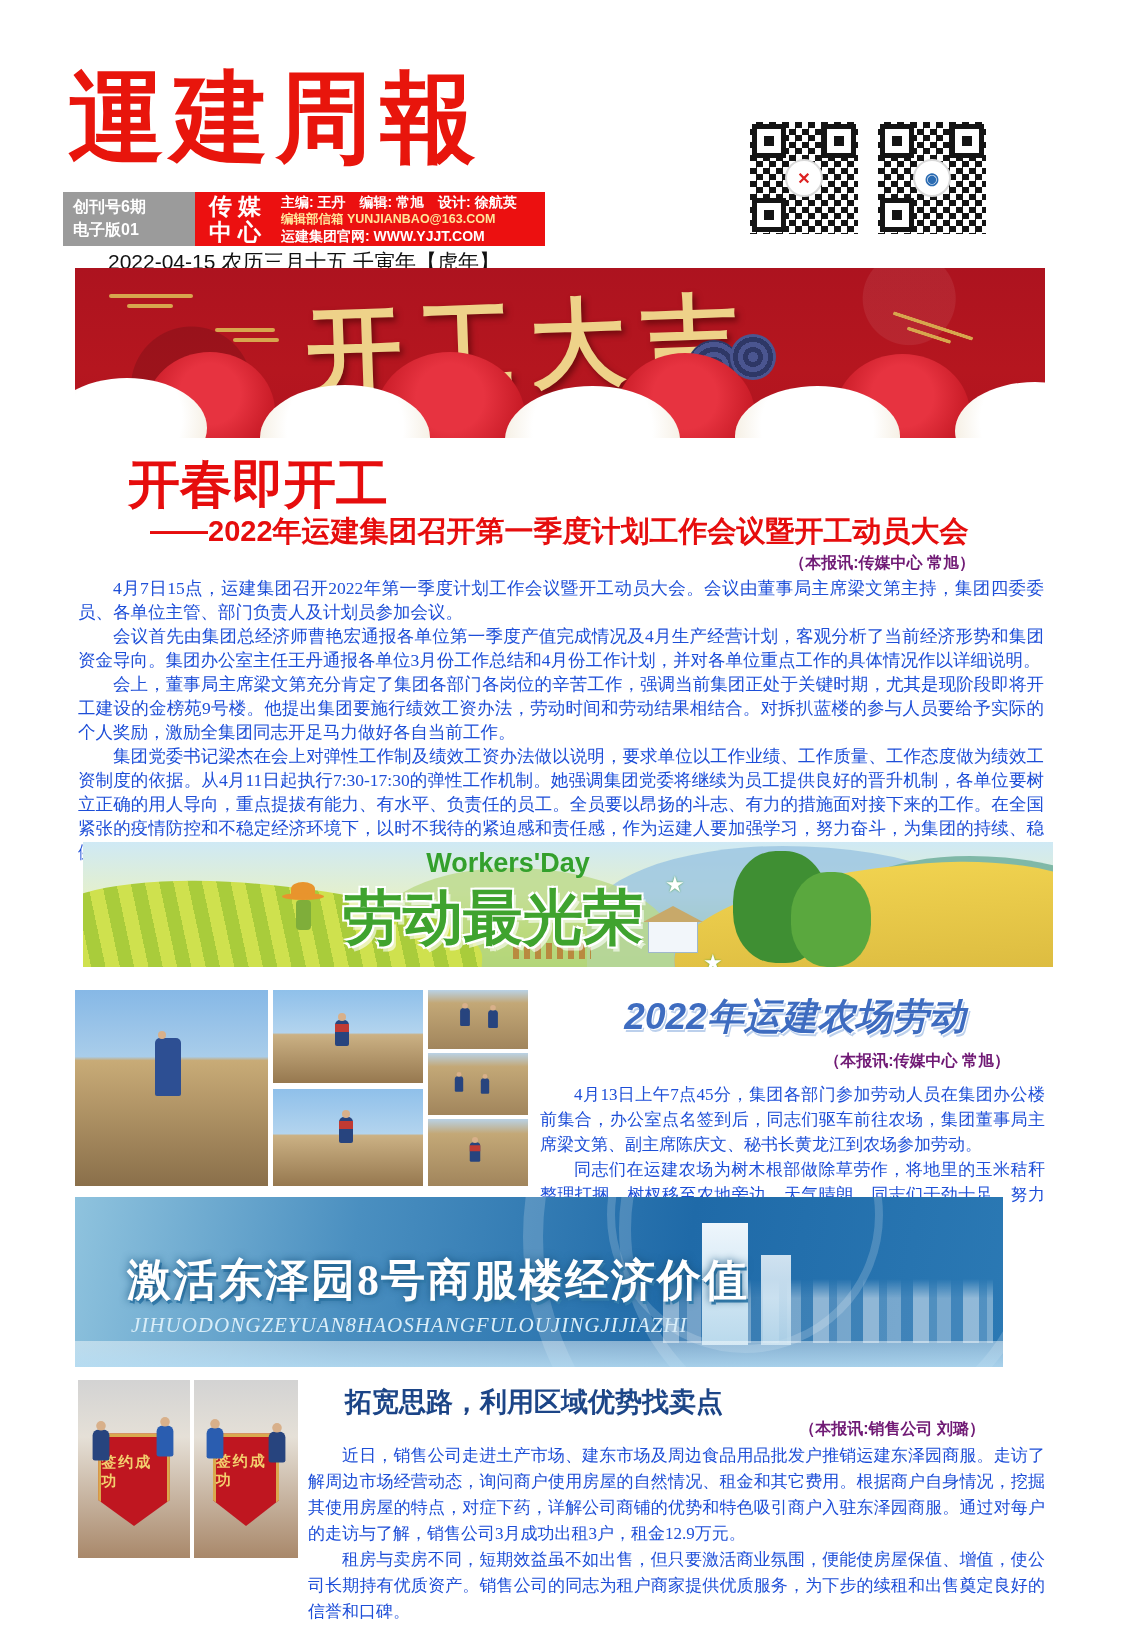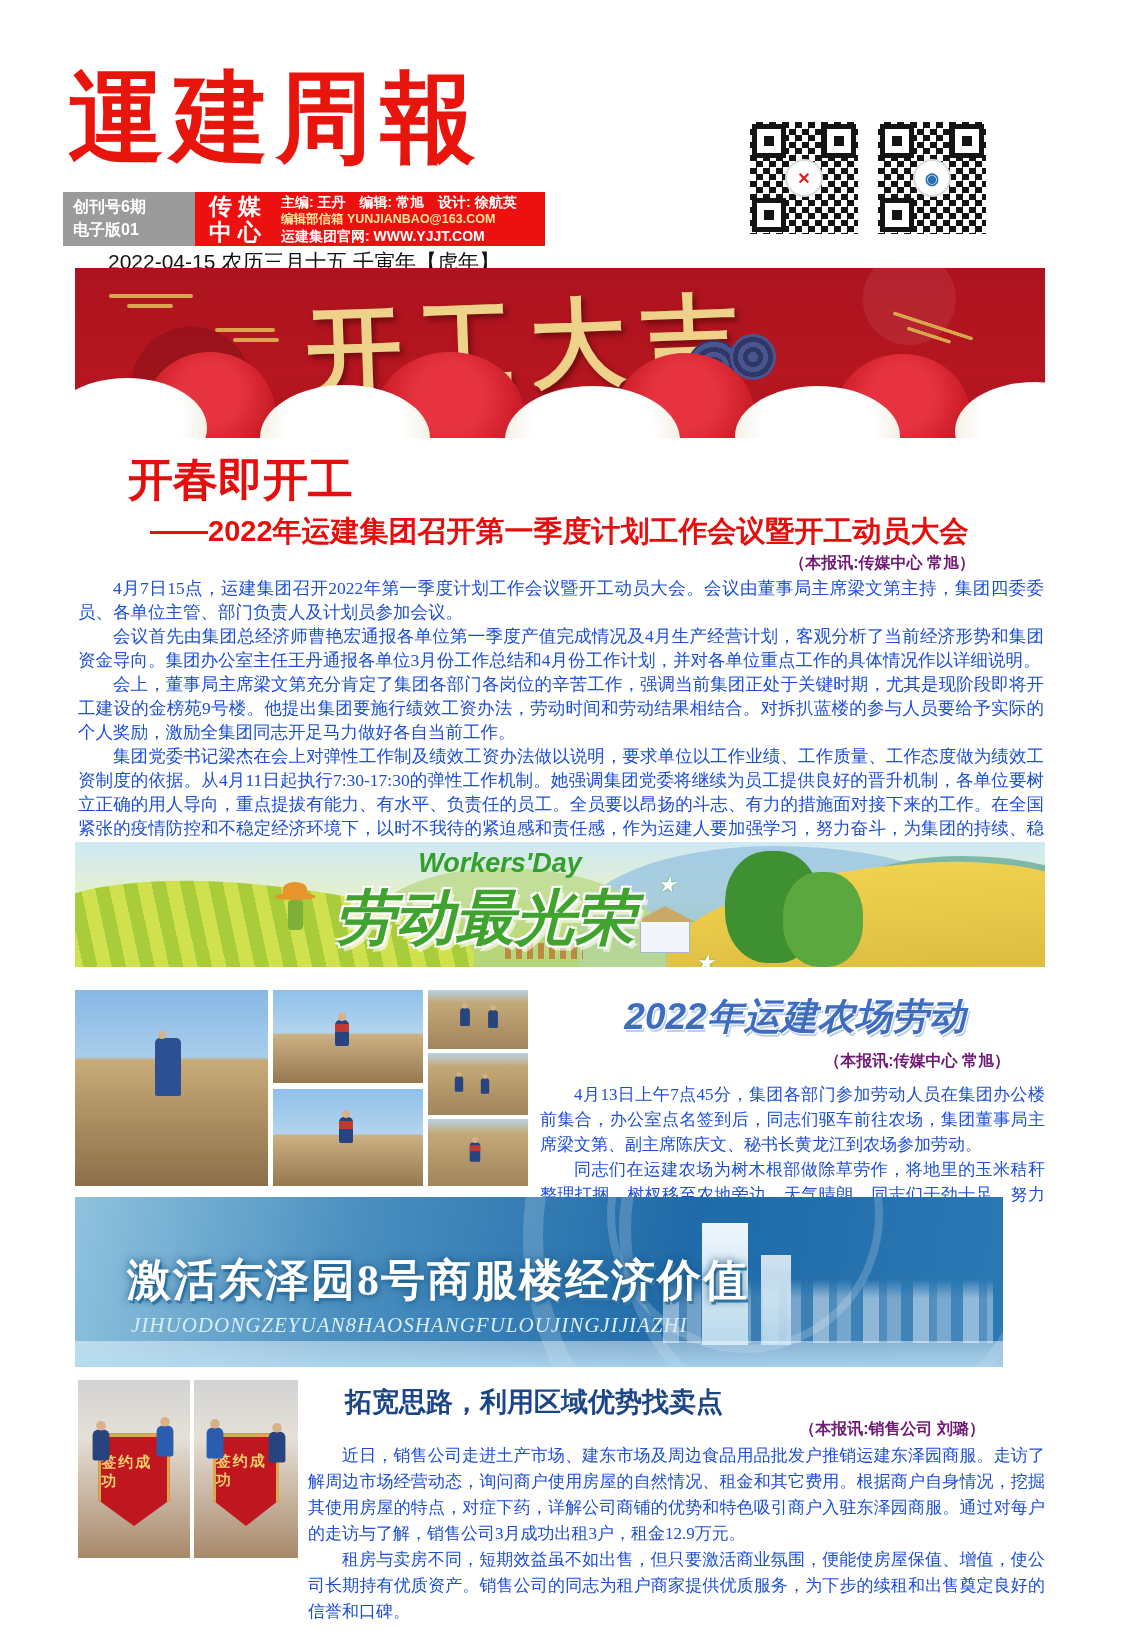--- a/index.html
+++ b/index.html
@@ -46,31 +46,31 @@
   .peony-white{position:absolute;border-radius:50%;
       background:radial-gradient(circle at 50% 40%, #ffffff 0 55%, #efe5d2 100%);}
   .peony-red{position:absolute;border-radius:50%;
       background:radial-gradient(circle at 50% 35%, #e73340 0 30%, #c31722 70%, #a80f18 100%);}
   .scallop{position:absolute;border-radius:50%;
       background:repeating-radial-gradient(circle at 50% 50%, #4a5590 0 5px, #2e3766 5px 10px);}
   .cloud-gold{position:absolute;height:0;border-top:4px solid #d7a64e;width:84px;border-radius:4px;}
   .cloud-gold::after{content:"";position:absolute;left:18px;top:6px;width:46px;border-top:4px solid #d7a64e;border-radius:4px;}
 
   
-  .a1-title{left:128px;top:450px;font-size:45px;font-weight:bold;color:#e60d0d;}
+  .a1-title{left:128px;top:450px;font-size:52px;font-weight:bold;color:#e60d0d;}
   .a1-subtitle{left:150px;top:512px;font-size:29px;font-weight:bold;color:#e60d0d;}
   .byline{font-size:16px;font-weight:bold;color:#701a75;}
   .a1-byline{right:147px;top:553px;}
   .bodytext{text-align:justify;color:#1d4ed8;}
   .a1-body{left:78px;top:576px;width:966px;font-size:17.5px;line-height:24px;}
   .bodytext p{margin:0;text-indent:2em;}
 
   
-  .banner-green{left:75px;top:842px;width:970px;height:125px;overflow:hidden;
-      background:linear-gradient(180deg,#cfe9f5 0%,#e4f0cd 42%,#bcda4e 72%,#8fc33c 100%);font-style:italic;}
+  .banner-green{left:83px;top:842px;width:970px;height:125px;overflow:hidden;
+      background:linear-gradient(180deg,#cfe9f5 0%,#e4f0cd 42%,#bcda4e 72%,#8fc33c 100%);}
   .mtn{position:absolute;border-radius:50% 60% 0 0;}
   .field-left{position:absolute;left:-30px;bottom:-22px;width:430px;height:105px;border-radius:40% 60% 0 0;
       transform:rotate(3deg);
       background:repeating-linear-gradient(75deg,#cfe14e 0 14px,#a9cc3b 14px 28px);}
   .hill-yellow{position:absolute;right:-50px;bottom:-34px;width:430px;height:135px;border-radius:60% 40% 0 0;
       transform:rotate(-4deg);background:linear-gradient(#f0d24f,#d9b83e);}
   .tree{position:absolute;border-radius:45%;}
   .farmer-hat{position:absolute;left:208px;top:40px;width:24px;height:14px;background:#e8942d;border-radius:50% 50% 0 0;}
   .farmer-hat::after{content:"";position:absolute;left:-9px;top:11px;width:42px;height:7px;background:#e8942d;border-radius:50%;}
   .farmer-body{position:absolute;left:213px;top:58px;width:15px;height:30px;background:#7fae3a;border-radius:4px;}

